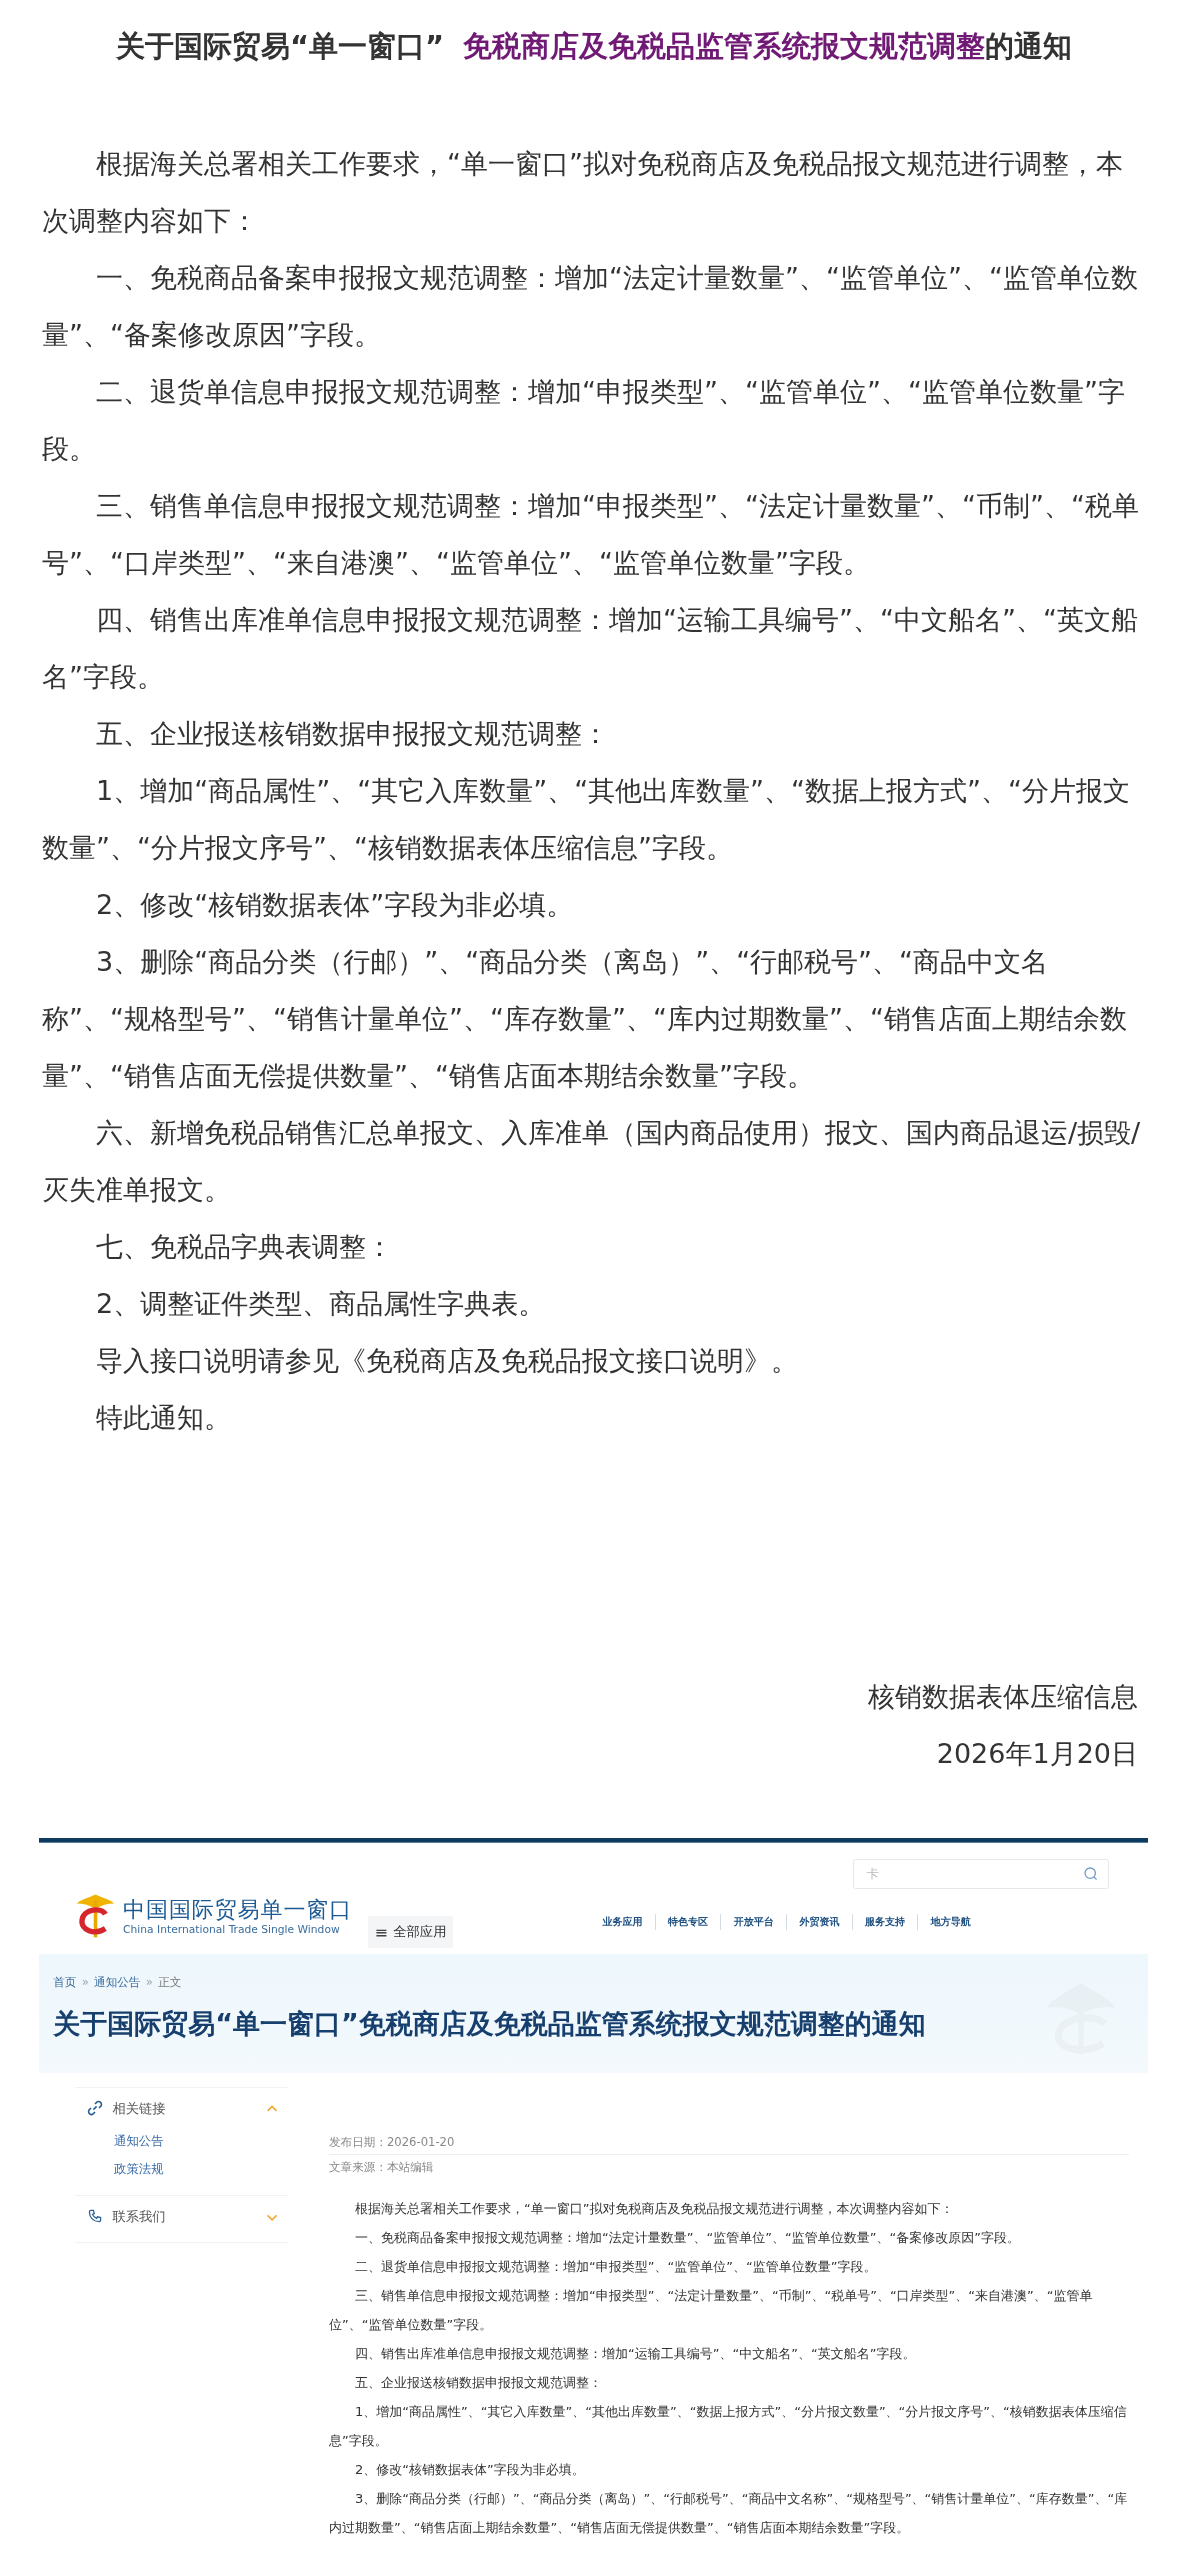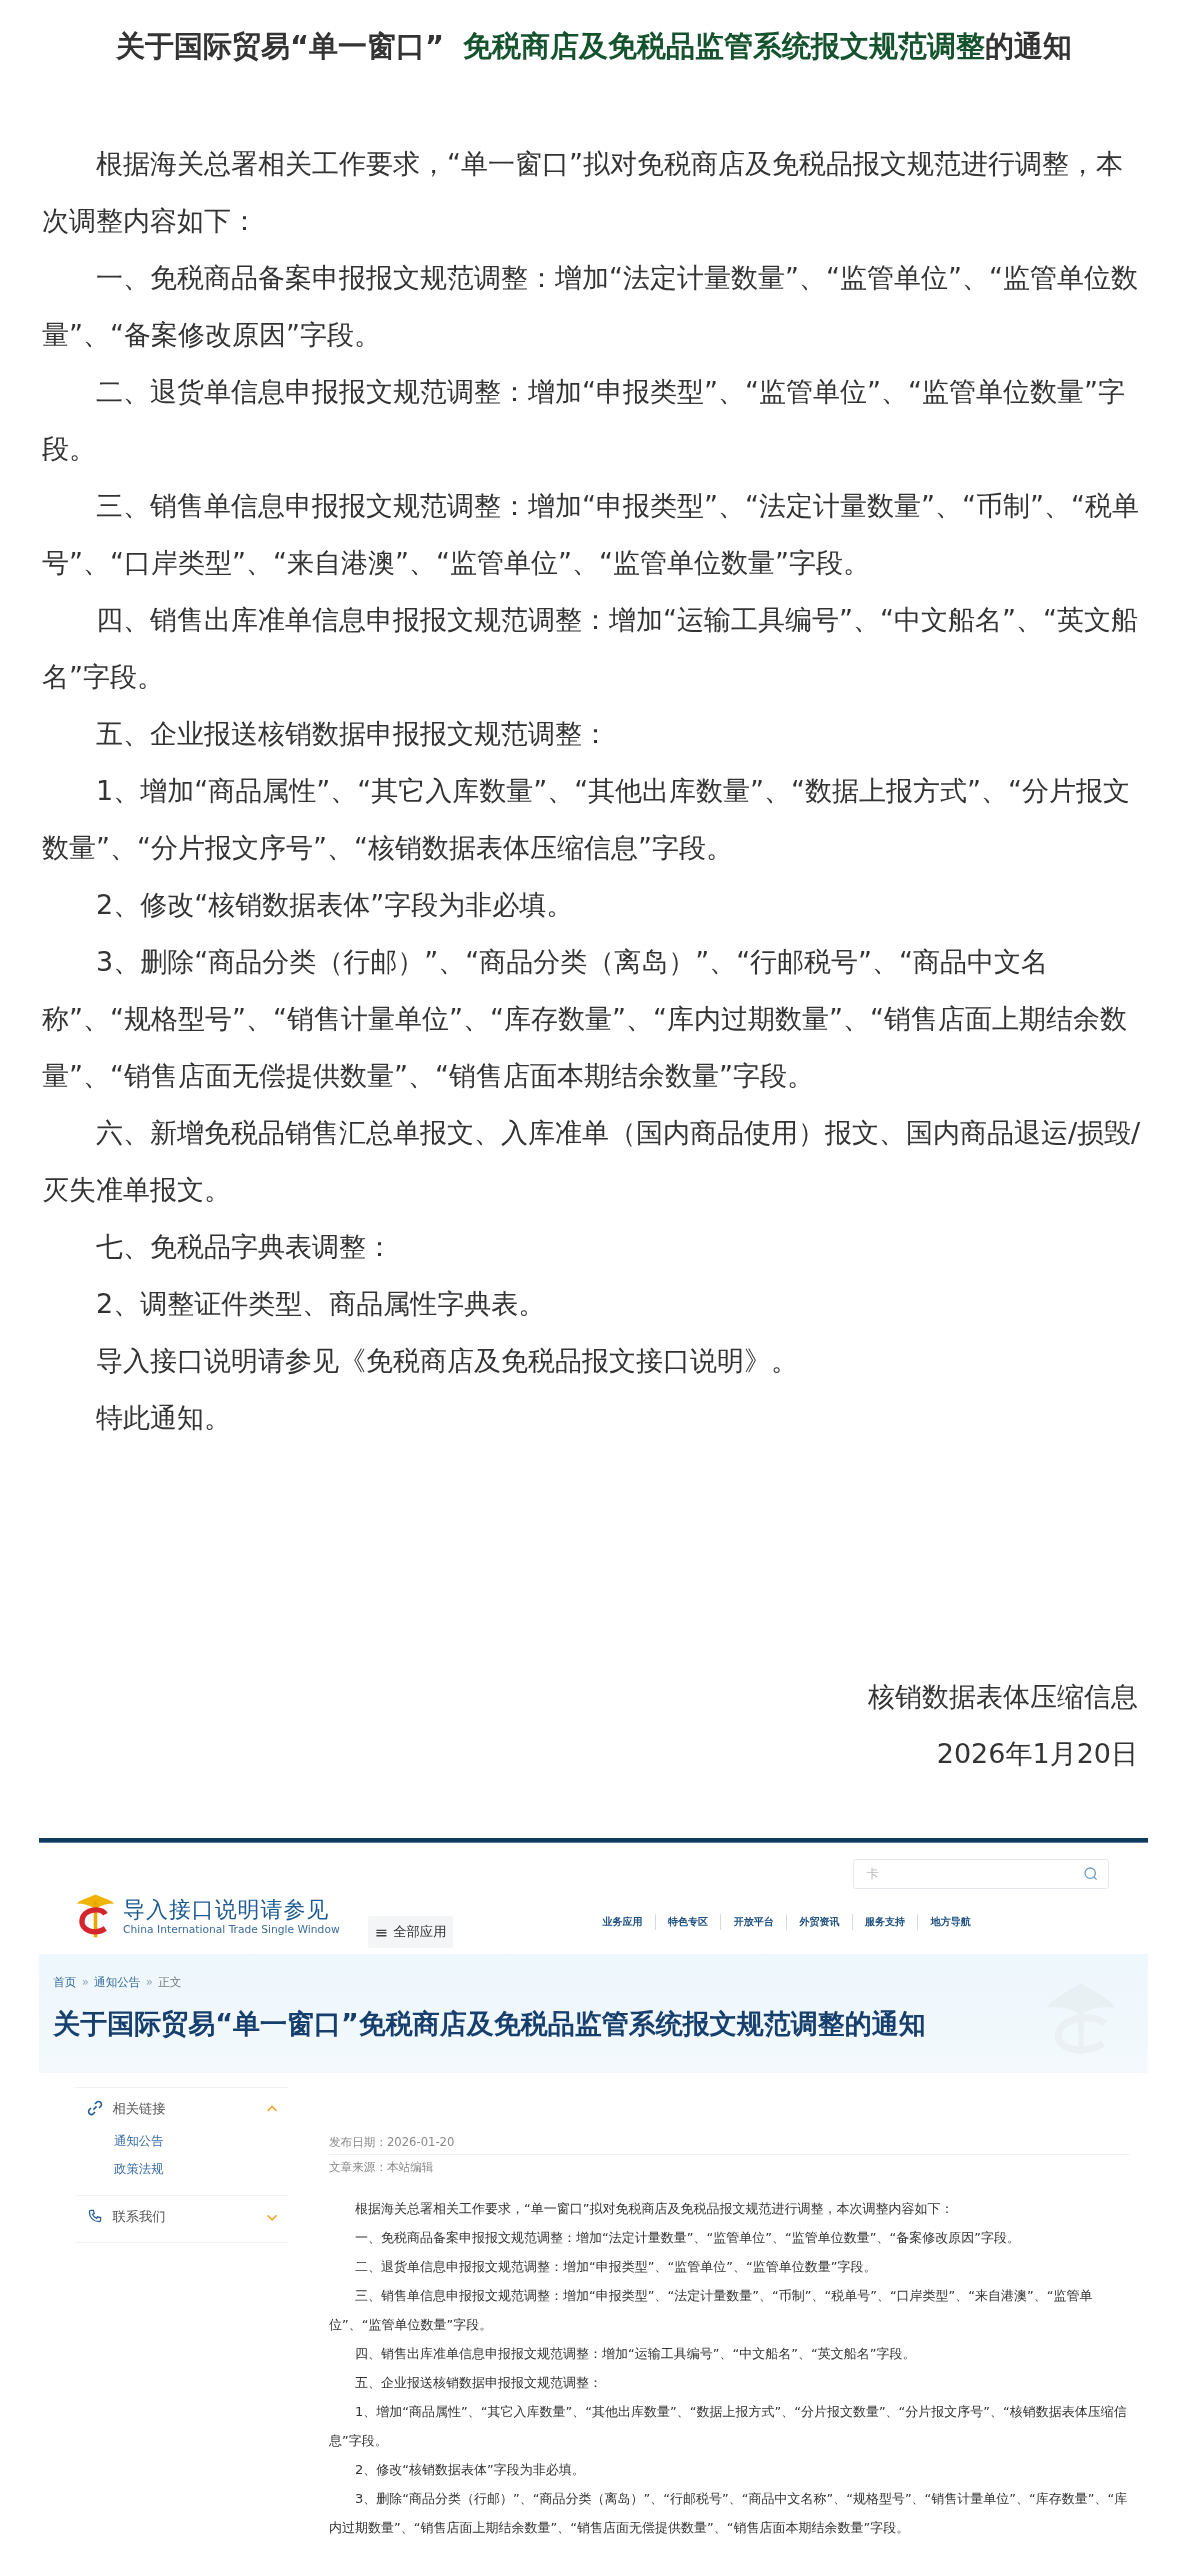--- a/index.html
+++ b/index.html
@@ -6,21 +6,21 @@
   html, body { background: #ffffff; }
   body {
     width: 1188px; height: 2576px; overflow: hidden; position: relative;
     font-family: "DejaVu Sans", "Liberation Sans", sans-serif; color: #333333;
   }
   
   .article-title {
     position: absolute; left: 0; top: 21.3px; width: 1188px; text-align: center;
     font-size: 29px; font-weight: bold; color: #333333; letter-spacing: 0px; line-height: 50px;
   }
-  .article-title .hl { color: #14532d; margin-left: 19px; }
+  .article-title .hl { color: #701a75; margin-left: 19px; }
   .article-body {
     position: absolute; left: 42px; top: 135px; width: 1099px;
     font-size: 27px; line-height: 57px; color: #333333;
   }
   .article-body p { text-indent: 2em; margin: 0; word-break: break-all; }
   .signature {
     position: absolute; right: 50px; top: 1668px; text-align: right;
     font-size: 27px; line-height: 57px; color: #333333;
   }
 
@@ -115,21 +115,21 @@
     <div class="logo">
       <div class="logo-mark">
         <svg width="41" height="50" viewBox="0 0 46 56">
           <path d="M23 4 C14 8 6 10 2 14 C10 14 16 16 23 20 C30 16 36 14 44 14 C40 10 32 8 23 4Z" fill="#f0b400"></path>
           <rect x="21" y="10" width="4" height="42" fill="#e8a800"></rect>
           <path d="M34 26 C30 18 10 20 8 32 C6 44 22 50 34 42" fill="none" stroke="#d6262d" stroke-width="6"></path>
           <circle cx="23" cy="8" r="3" fill="#f0b400"></circle>
         </svg>
       </div>
       <div>
-        <div class="logo-text-cn">导入接口说明请参见</div>
+        <div class="logo-text-cn">中国国际贸易单一窗口</div>
         <div class="logo-text-en">China International Trade Single Window</div>
       </div>
     </div>
     <div class="all-apps">
       <span class="menu-icon">≡</span>
       <span>全部应用</span>
     </div>
     <div class="search-box">
       <span class="ph">卡</span>
       <svg class="search-icon" viewBox="0 0 20 20">

